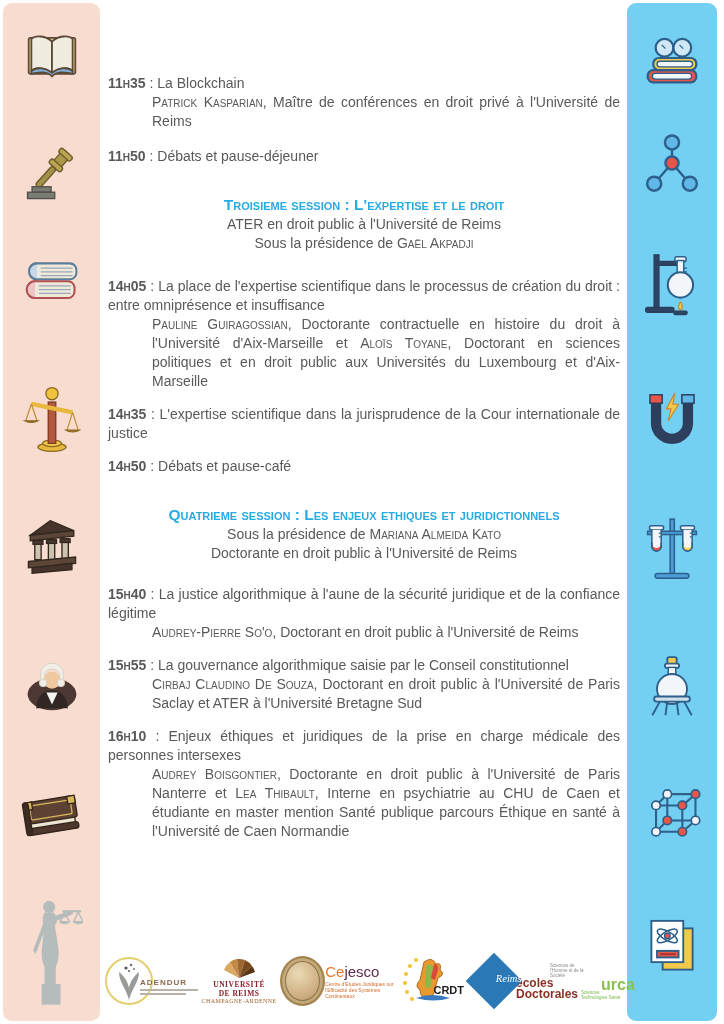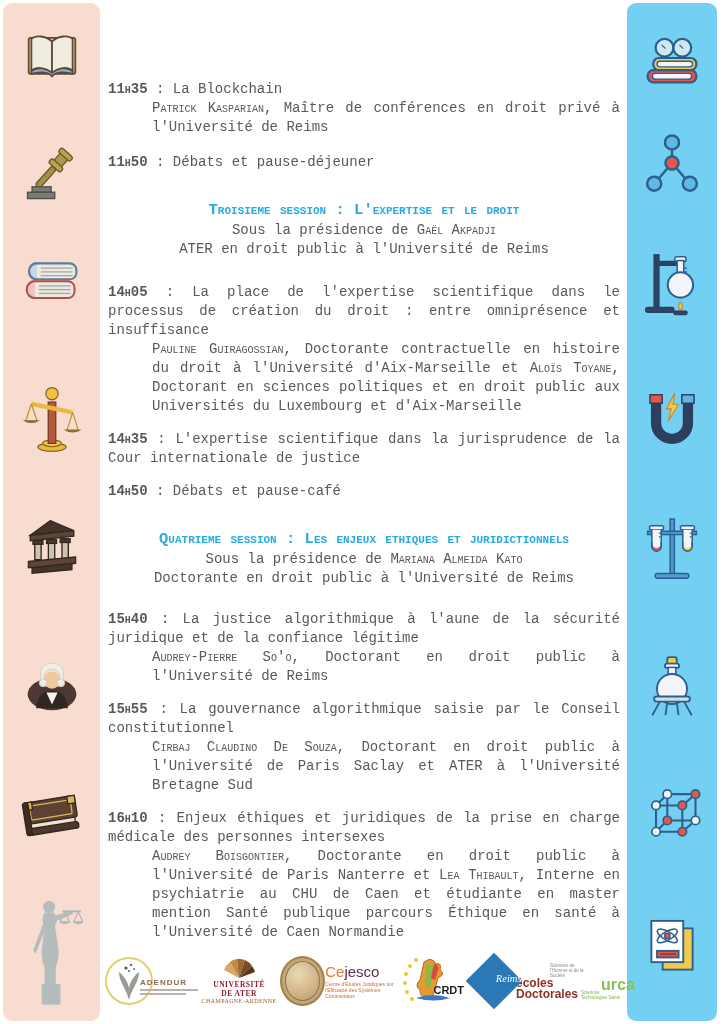--- a/index.html
+++ b/index.html
@@ -6,22 +6,22 @@
   body{width:724px;height:1024px;overflow:hidden;font-family:"Liberation Sans",sans-serif;}
   .page{position:relative;width:724px;height:1024px;background:#fff;overflow:hidden;}
 
   
   .bar{position:absolute;top:3px;bottom:3px;border-radius:9px;}
   .bar-left{left:3px;width:97px;background:#f8dcd0;}
   .bar-right{left:627px;width:90px;background:#74d0f2;}
   .icon{position:absolute;left:50%;transform:translateX(-50%);line-height:0;}
 
   
-  .content{position:absolute;left:108px;top:6px;width:512px;color:#58595b;
-           font-size:14px;line-height:19px;font-family:Liberation Mono, monospace;}
+  .content{position:absolute;left:108px;top:0;width:512px;color:#58595b;
+           font-size:14px;line-height:19px;}
   .content{padding-top:74px;}
   p{margin:0;}
   .entry{text-align:justify;}
   .entry .head{text-align:justify;}
   .time{font-weight:bold;font-variant:small-caps;color:#58595b;}
   .sc{font-variant:small-caps;}
   .speaker{margin-left:44px;text-align:justify;}
   .mt16{margin-top:16px;}.mt14{margin-top:14px;}.mt24{margin-top:24px;}
   .session{text-align:center;margin-top:28px;margin-bottom:22px;}
   .session-title{color:#29abe2;font-weight:bold;font-variant:small-caps;font-size:15.5px;line-height:21px;}
@@ -342,22 +342,22 @@
       <p class="head"><span class="time">11h35</span><span> : </span><span>La Blockchain</span></p>
       <p class="speaker"><span class="sc">Patrick Kasparian</span><span>, Maître de conférences en droit privé à l'Université de Reims</span></p>
     </div>
 
     <div class="entry mt16">
       <p class="head"><span class="time">11h50</span><span> : </span><span>Débats et pause-déjeuner</span></p>
     </div>
 
     <div class="session">
       <p class="session-title">Troisieme session : L'expertise et le droit</p>
+      <p class="chair">ATER en droit public à l'Université de Reims</p>
       <p class="chair"><span>Sous la présidence de </span><span class="sc">Gaël Akpadji</span></p>
-      <p class="chair">ATER en droit public à l'Université de Reims</p>
     </div>
 
     <div class="entry mt24">
       <p class="head"><span class="time">14h05</span><span> : </span><span>La place de l'expertise scientifique dans le processus de création du droit : entre omniprésence et insuffisance</span></p>
       <p class="speaker"><span class="sc">Pauline Guiragossian</span><span>, Doctorante contractuelle en histoire du droit à l'Université d'Aix-Marseille et </span><span class="sc">Aloïs Toyane</span><span>, Doctorant en sciences politiques et en droit public aux Universités du Luxembourg et d'Aix-Marseille</span></p>
     </div>
 
 
     <div class="entry mt14">
       <p class="head"><span class="time">14h35</span><span> : </span><span>L'expertise scientifique dans la jurisprudence de la Cour internationale de justice</span></p>
@@ -409,21 +409,21 @@
 
     <div class="logo univ">
       <svg width="34" height="20" viewBox="0 0 34 20">
         <path d="M17 20 L2 12 A17 17 0 0 1 8 4 Z" fill="#dca964"></path>
         <path d="M17 20 L8 4 A17 17 0 0 1 15 1 Z" fill="#c08a46"></path>
         <path d="M17 20 L15 1 A17 17 0 0 1 23 2 Z" fill="#9c6730"></path>
         <path d="M17 20 L23 2 A17 17 0 0 1 30 8 Z" fill="#7a4a20"></path>
         <path d="M17 20 L30 8 A17 17 0 0 1 33 14 Z" fill="#5a3414"></path>
       </svg>
       <div class="univ-l1">UNIVERSITÉ</div>
-      <div class="univ-l2">DE ATER</div>
+      <div class="univ-l2">DE REIMS</div>
       <div class="univ-l3">CHAMPAGNE-ARDENNE</div>
     </div>
 
     <div class="seal"></div>
 
     <div class="cejesco">
       <div class="cj-name"><span class="cj-ce">Ce</span><span class="cj-rest">jesco</span></div>
       <div class="cj-sub">Centre d'Etudes Juridiques sur l'Efficacité des Systèmes Continentaux</div>
     </div>
 

